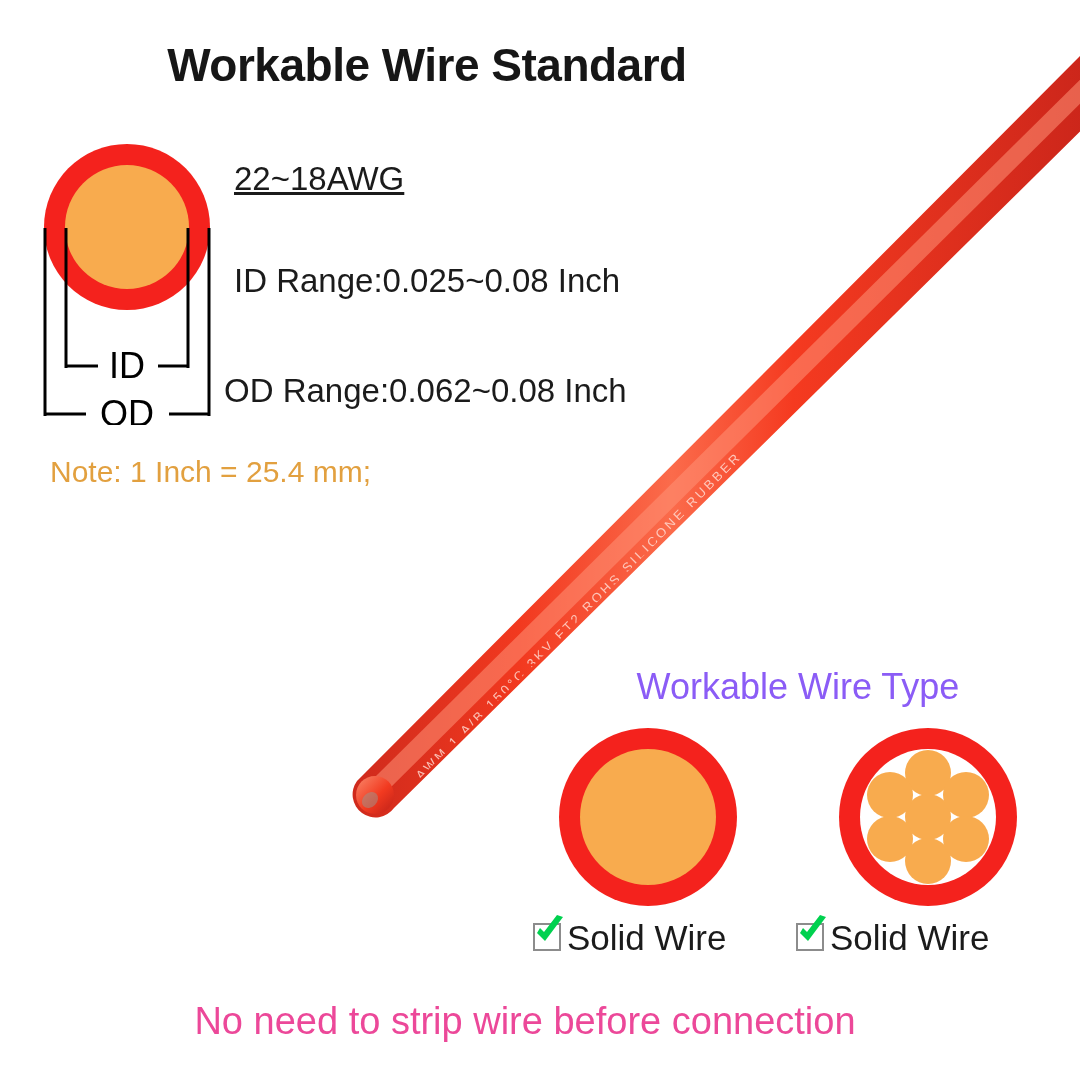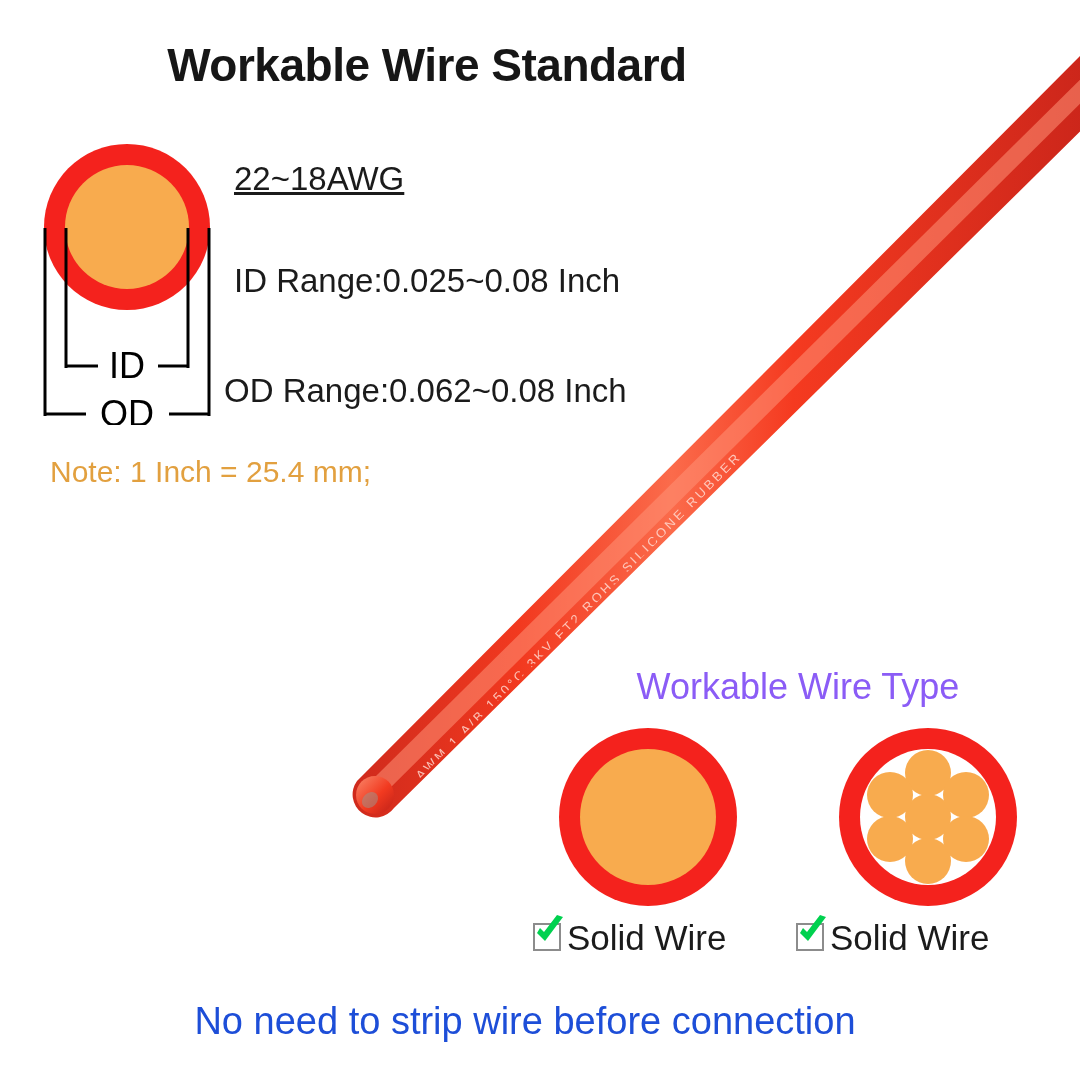--- a/index.html
+++ b/index.html
@@ -134,21 +134,21 @@
 
   
   #bottom-caption {
     position: absolute;
     left: 0;
     top: 1000px;
     width: 1080px;
     text-align: center;
     font-family: "Liberation Sans", sans-serif;
     font-size: 38px;
-    color: #1d4ed8;
+    color: #ec4899;
     padding-right: 30px;
     box-sizing: border-box;
   }
 
   .wiremark {
     font-family: "Liberation Sans", sans-serif;
     font-size: 13px;
     letter-spacing: 3px;
     fill: #ffd9d0;
     opacity: 0.85;

